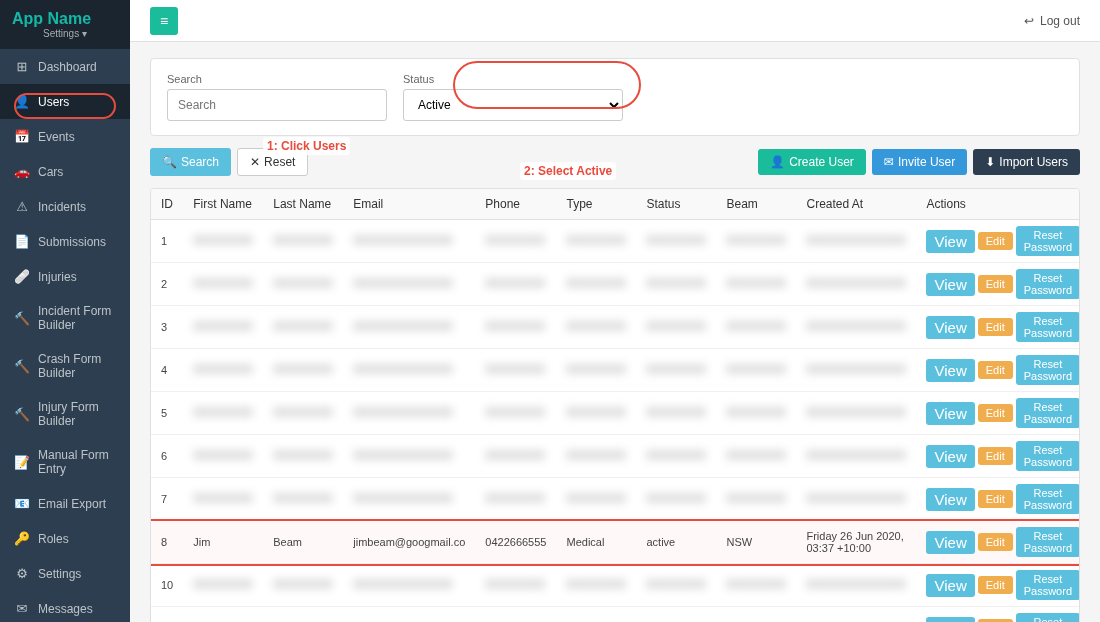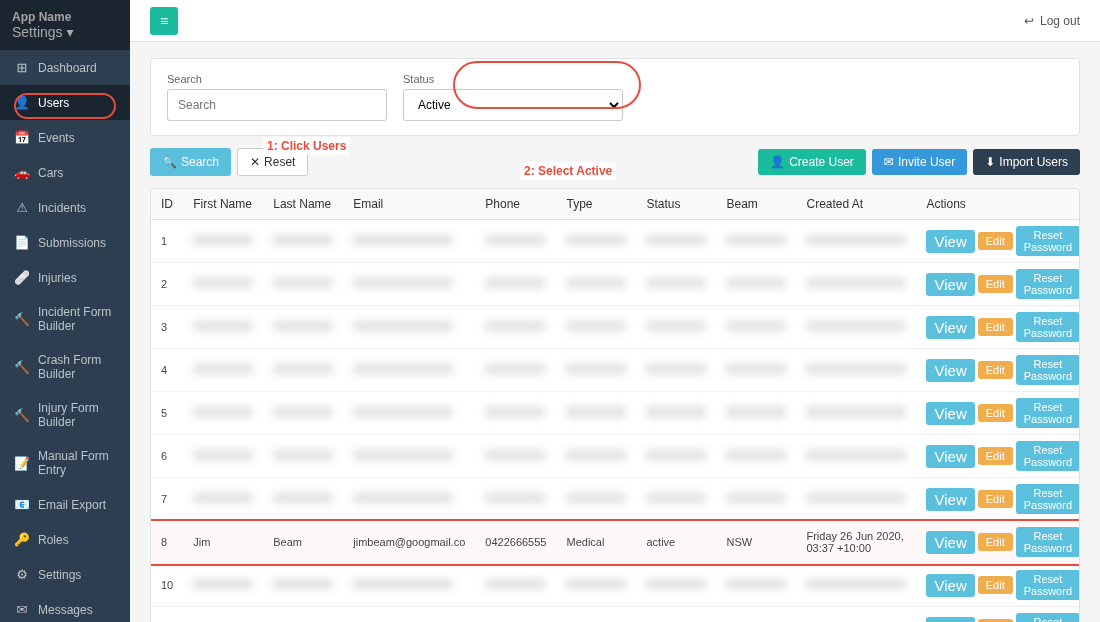--- a/index.html
+++ b/index.html
@@ -1,22 +1,22 @@
 <!DOCTYPE html>
 <html><head>
   <meta charset="utf-8">
   <style>
     * { box-sizing: border-box; margin: 0; padding: 0; }
     body { font-family: -apple-system, BlinkMacSystemFont, 'Segoe UI', sans-serif; font-size: 13px; background: #f5f5f5; display: flex; height: 622px; overflow: hidden; }
 
     
     .sidebar { width: 130px; background: #2c3e50; color: #ccc; display: flex; flex-direction: column; height: 622px; flex-shrink: 0; }
     .sidebar-header { background: #1a252f; padding: 10px 12px; font-size: 11px; color: #aaa; }
-    .sidebar-header .app-name { color: #a3a3a3; font-weight: bold; font-size: 12px; }
-    .sidebar-header .settings-link { color: #aaa; font-size: 14px; }
+    .sidebar-header .app-name { color: #14b8a6; font-weight: bold; font-size: 16px; }
+    .sidebar-header .settings-link { color: #aaa; font-size: 10px; text-align: center; }
     .sidebar-nav { flex: 1; overflow-y: auto; }
     .sidebar-item { display: flex; align-items: center; padding: 10px 14px; color: #bdc3c7; cursor: pointer; font-size: 12px; gap: 8px; }
     .sidebar-item.active { background: #1a252f; color: #fff; }
     .sidebar-item .icon { font-size: 13px; width: 16px; text-align: center; }
 
     
     .topbar { position: absolute; top: 0; left: 130px; right: 0; height: 42px; background: #fff; border-bottom: 1px solid #e0e0e0; display: flex; align-items: center; justify-content: space-between; padding: 0 20px; z-index: 10; }
     .topbar-left { display: flex; align-items: center; gap: 8px; }
     .topbar-hamburger { background: #1abc9c; color: #fff; border: none; border-radius: 3px; width: 28px; height: 28px; cursor: pointer; font-size: 14px; display: flex; align-items: center; justify-content: center; }
     .topbar-right { font-size: 12px; color: #555; display: flex; align-items: center; gap: 6px; cursor: pointer; }

